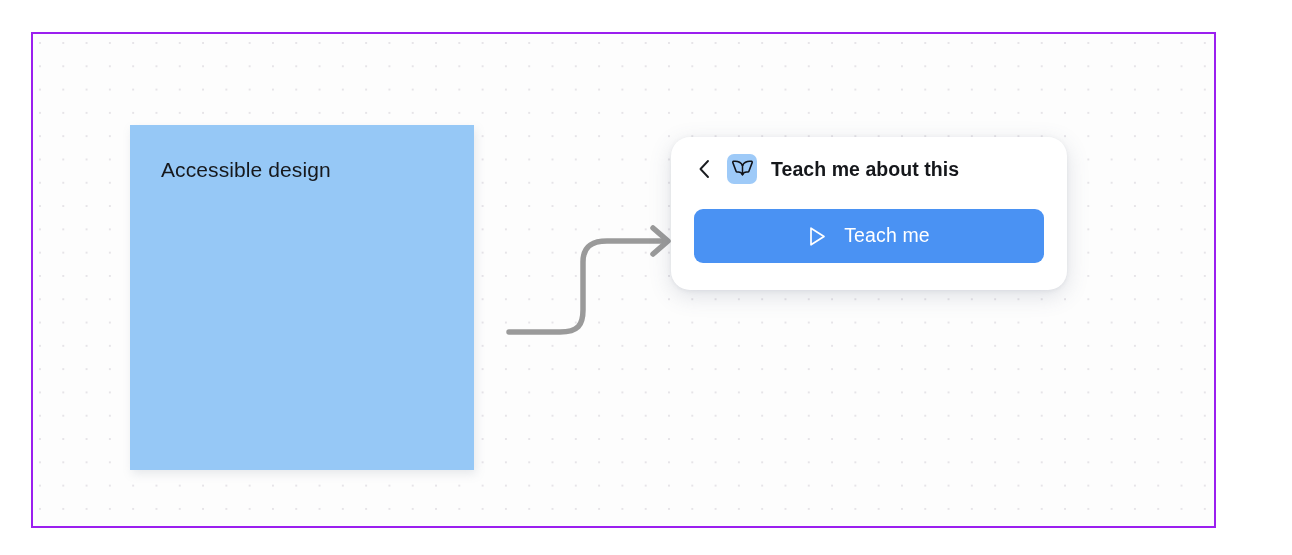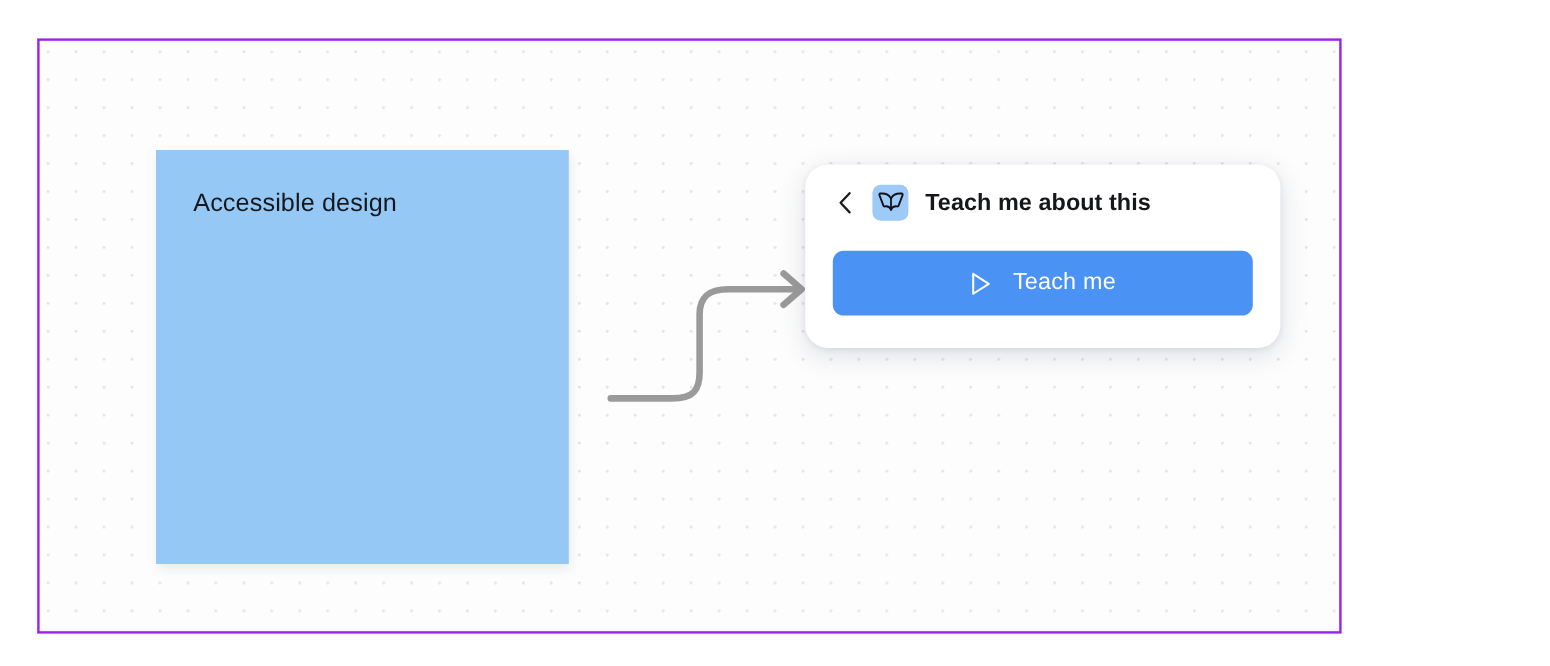--- a/index.html
+++ b/index.html
@@ -13,21 +13,21 @@
     font-family: "Liberation Sans", sans-serif;
     overflow: hidden;
     position: relative;
   }
 
   
   #canvas-frame {
     position: absolute;
     left: 31px;
     top: 32px;
-    width: 1087px;
+    width: 1185px;
     height: 496px;
     box-sizing: border-box;
     border: 2px solid #9b1fef;
     background-color: #fdfdfd;
     background-image:
       radial-gradient(circle at 1px 1px, #e6e4e8 1.15px, rgba(255,255,255,0) 1.3px);
     background-size: 23.3px 23.3px;
     background-position: 6px 8px;
     overflow: hidden;
   }

